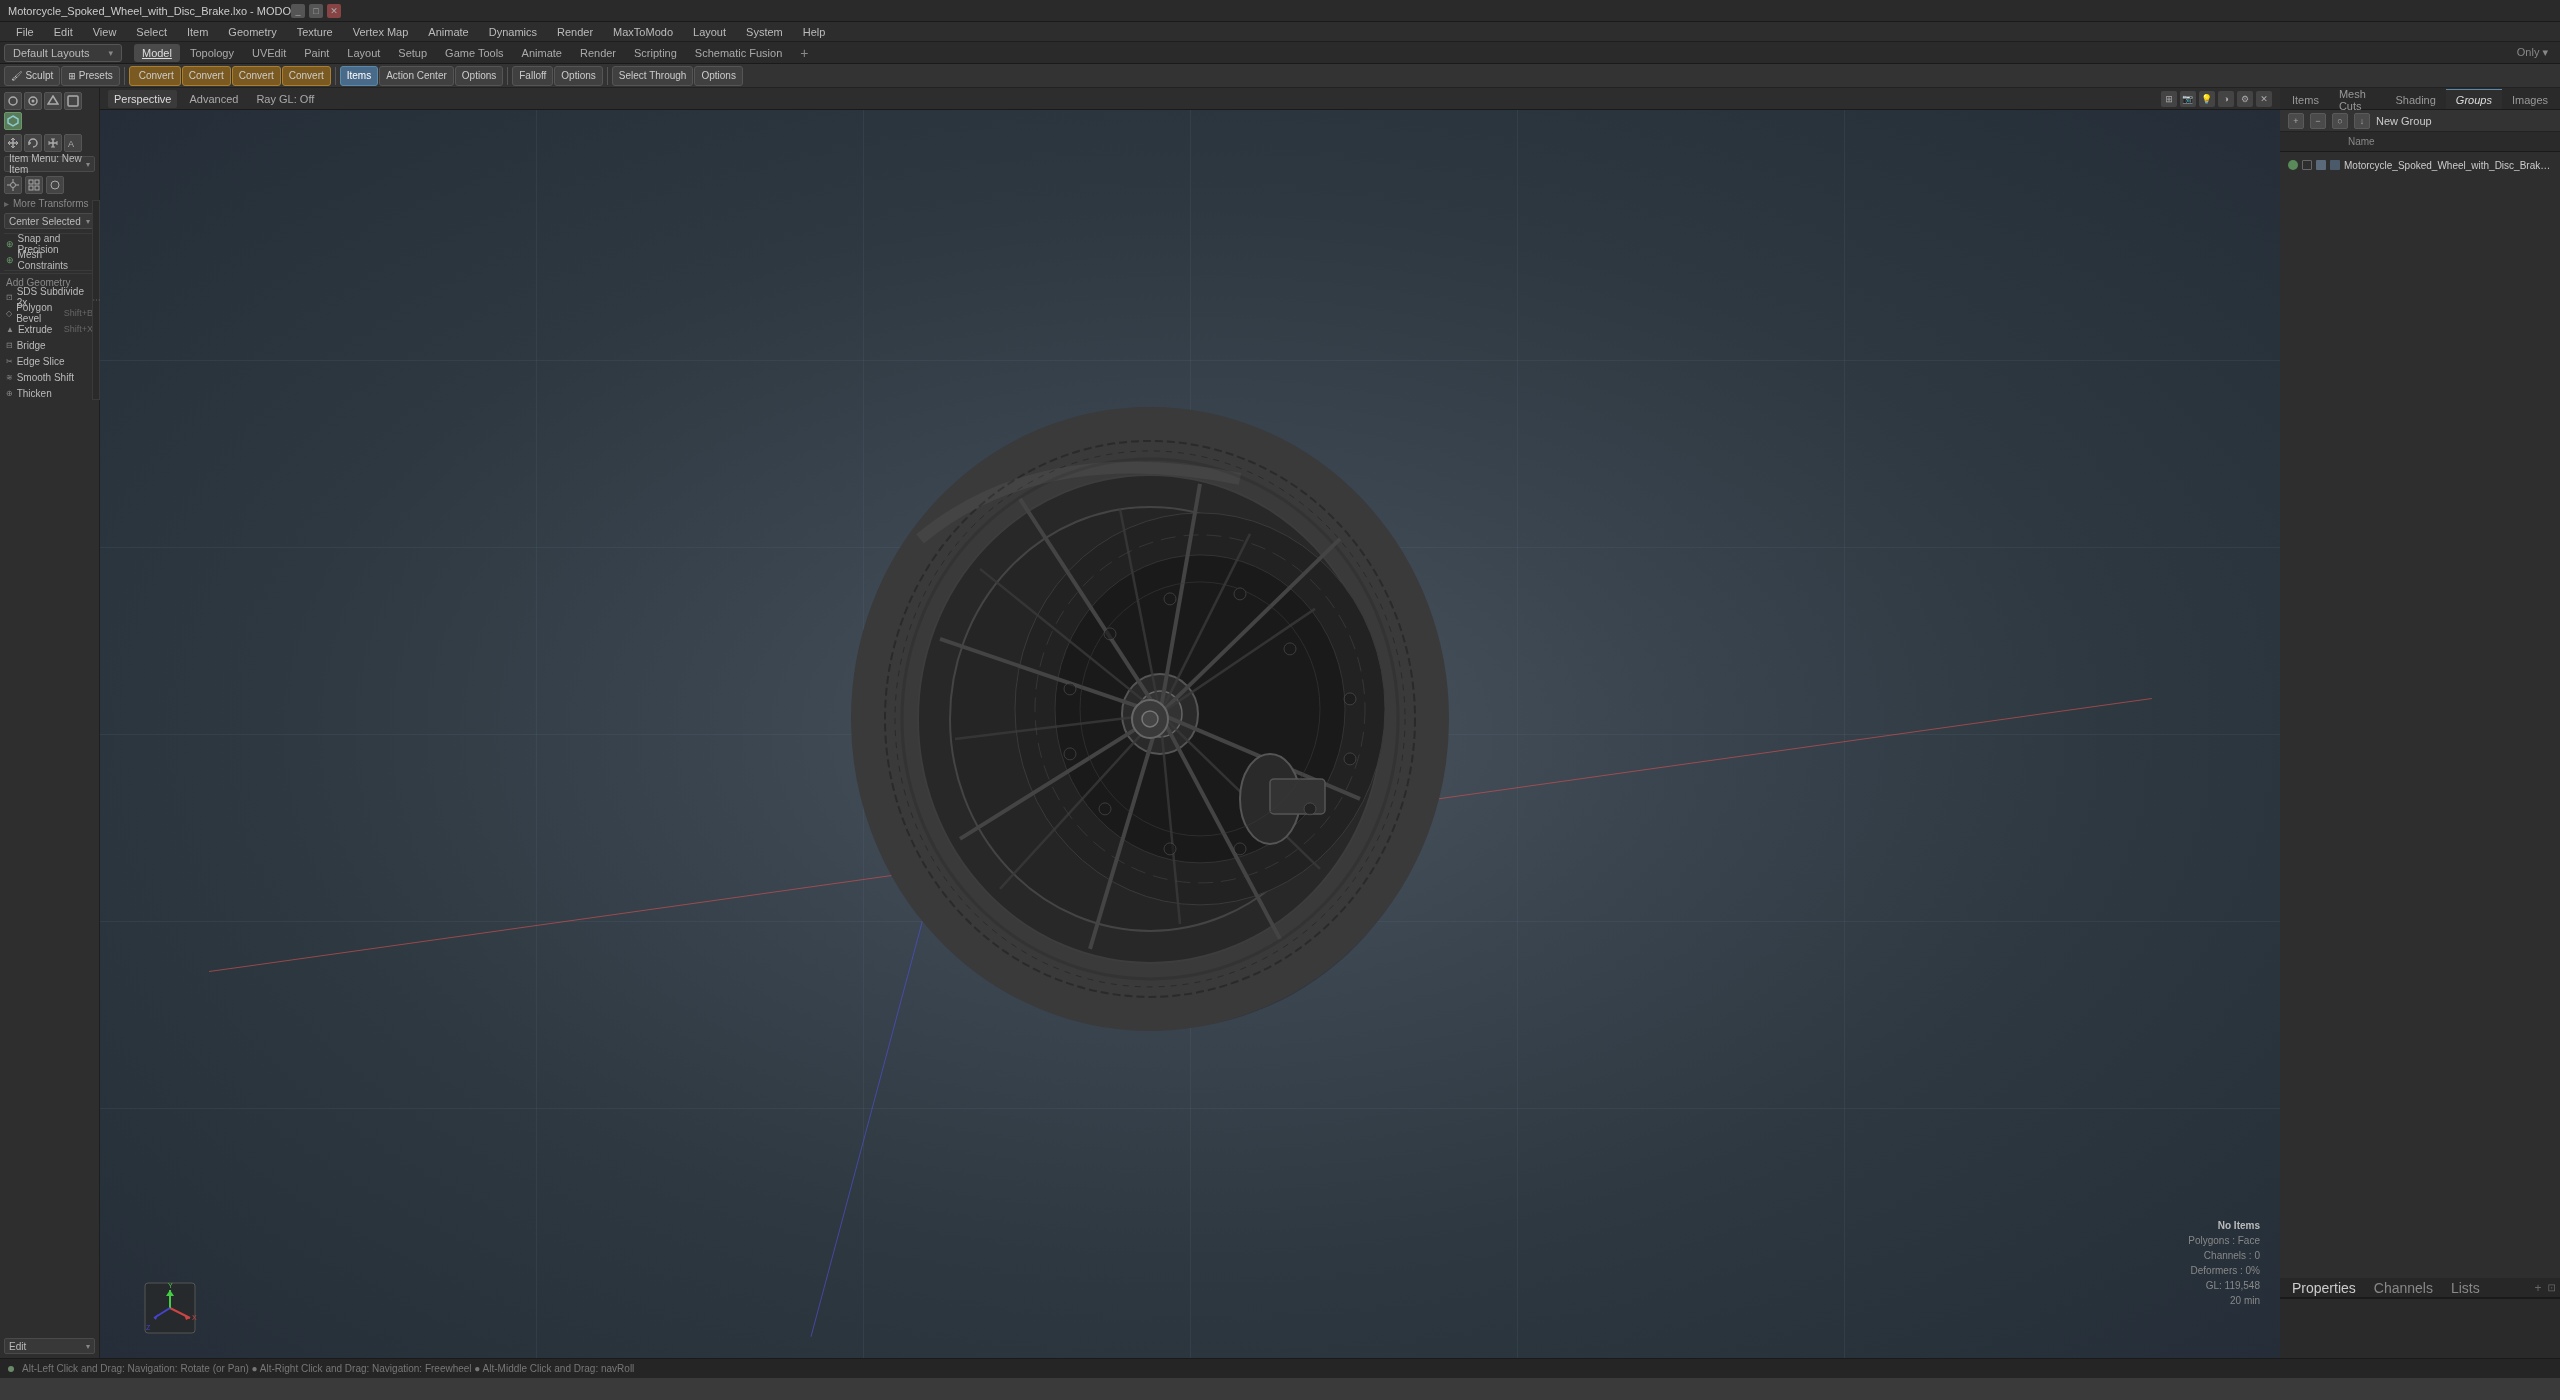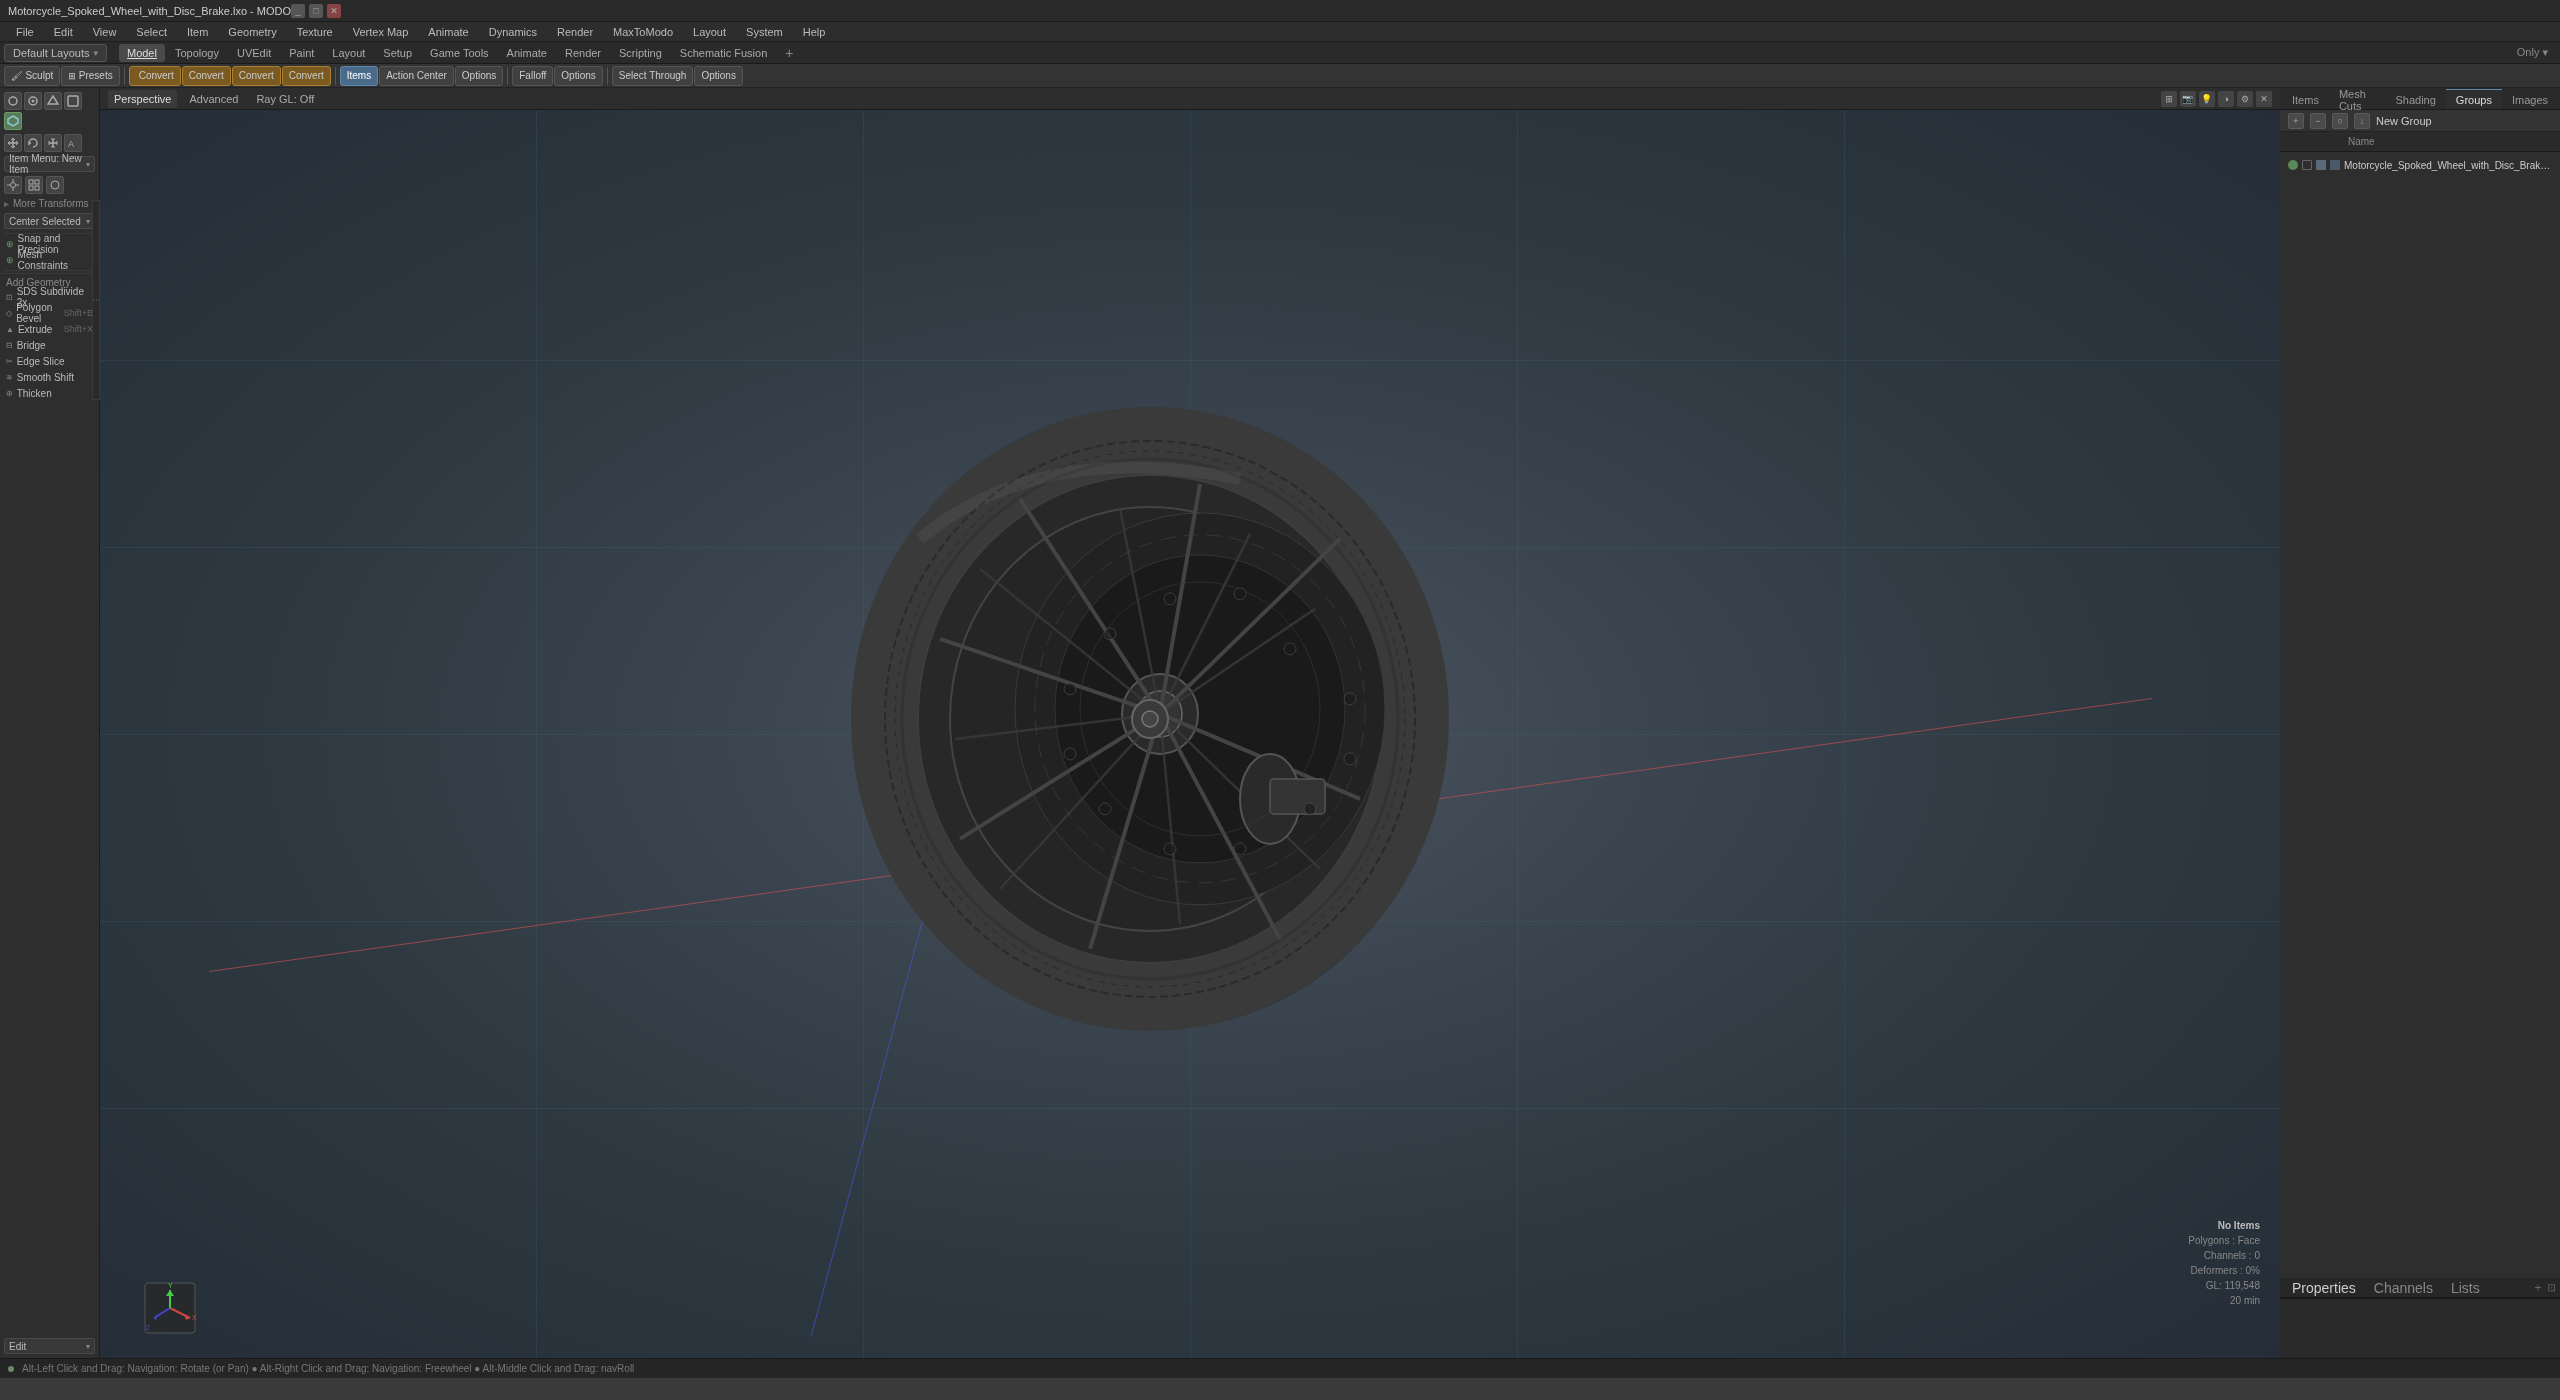--- a/index.html
+++ b/index.html
@@ -86,20 +86,21 @@
       background: #3a3a3a;
       padding: 2px 8px;
       font-size: 11px;
       color: #bbb;
       border: 1px solid #555;
       border-radius: 3px;
       height: 18px;
       display: flex;
       align-items: center;
       cursor: pointer;
+      gap: 15px;
     }
     .tab-plus-btn {
       margin-left: 4px;
       color: #888;
       font-size: 14px;
       cursor: pointer;
       padding: 0 4px;
     }
     .layout-tabs-right {
       margin-left: auto;
@@ -370,20 +371,21 @@
       cursor: pointer;
       height: 20px;
       display: flex;
       align-items: center;
       border-top: 1px solid transparent;
     }
     .right-tab.active {
       background: #2e2e2e;
       color: #ddd;
       border-top: 1px solid #5a8aaa;
+      font-style: italic;
     }
 
     
     #right-group-header {
       height: 22px;
       background: #333;
       display: flex;
       align-items: center;
       padding: 0 8px;
       gap: 6px;

